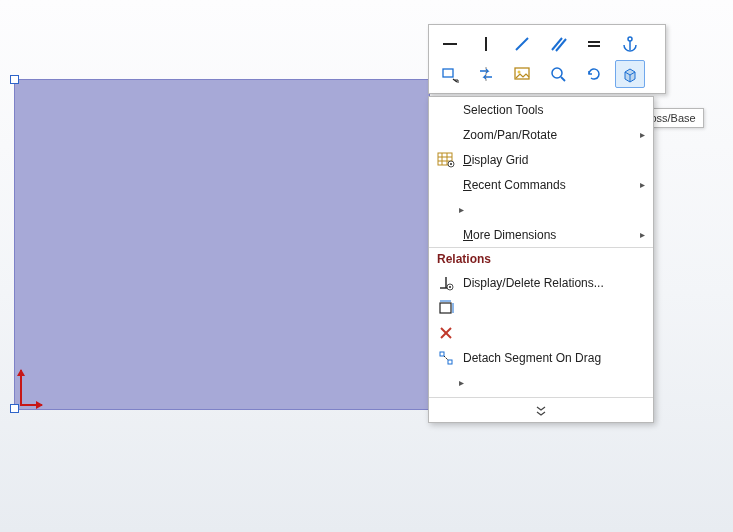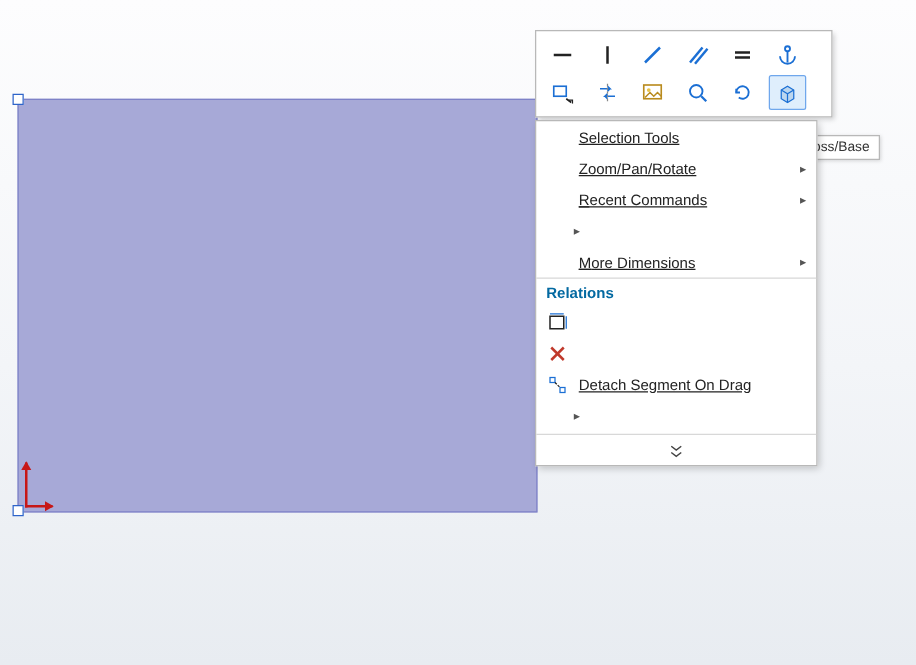--- a/index.html
+++ b/index.html
@@ -20,23 +20,23 @@
   .ctx-row{display:flex;gap:6px;align-items:center;height:30px;}
   .tbtn{width:28px;height:26px;display:flex;align-items:center;justify-content:center;border:1px solid transparent;border-radius:2px;cursor:pointer;}
   .tbtn.sel{border:1px solid #6fa7ec;background:#dfeefc;}
   .ico{display:block;}
   
   .tooltip{position:absolute;left:588px;top:108px;background:#fff;border:1px solid #b8b8b8;padding:3px 7px;font-size:11px;color:#333;box-shadow:1px 1px 3px rgba(0,0,0,.15);white-space:nowrap;}
   
   .ctx-menu{position:absolute;left:428px;top:96px;width:224px;background:#fff;border:1px solid #b8b8b8;box-shadow:2px 2px 6px rgba(0,0,0,.22);}
   .mi{display:flex;align-items:center;height:25px;padding:0 8px 0 4px;cursor:default;position:relative;}
   .mi .icon-slot{width:26px;height:20px;display:flex;align-items:center;justify-content:center;flex:0 0 26px;}
-  .mi .label{flex:1;padding-left:4px;text-decoration:underline;}
+  .mi .label{flex:1;padding-left:4px;}
   .mi .arrow{color:#555;font-size:10px;}
-  .section-hdr{padding:4px 8px 4px 8px;font-weight:600;color:#0369a1;border-top:1px solid #d8d8d8;}
+  .section-hdr{padding:4px 8px 4px 8px;font-weight:600;color:#7f1d1d;border-top:1px solid #d8d8d8;}
   .sep{height:1px;background:#d8d8d8;margin:2px 0;}
   .expand-chevrons{height:22px;display:flex;align-items:center;justify-content:center;color:#555;cursor:pointer;}
   u.ak{text-decoration:underline;}
 </style>
 </head>
 <body>
 
 <div class="viewport">
 
   <div class="sketch-face"></div>
@@ -135,40 +135,65 @@
       <span class="icon-slot"></span>
       <span class="label">Selection Tools</span>
     </div>
 
     <div class="mi">
       <span class="icon-slot"></span>
       <span class="label">Zoom/Pan/Rotate</span>
       <span class="arrow">▸</span>
     </div>
 
+    <div class="mi">
+      <span class="icon-slot">
+        <svg width="18" height="16">
+            <rect x="1" y="1" width="14" height="12" fill="none" stroke="#b98b1e"></rect>
+            <line x1="5" y1="1" x2="5" y2="13" stroke="#b98b1e"></line>
+            <line x1="10" y1="1" x2="10" y2="13" stroke="#b98b1e"></line>
+            <line x1="1" y1="5" x2="15" y2="5" stroke="#b98b1e"></line>
+            <line x1="1" y1="9" x2="15" y2="9" stroke="#b98b1e"></line>
+            <circle cx="14" cy="12" r="3" fill="#fff" stroke="#222" stroke-width="0.8"></circle>
+            <circle cx="14" cy="12" r="1" fill="#222"></circle>
+          </svg>
+      </span>
+      <span class="label"><u class="ak">D</u>isplay Grid</span>
+    </div>
 
     <div class="mi">
       <span class="icon-slot"></span>
       <span class="label"><u class="ak">R</u>ecent Commands</span>
       <span class="arrow">▸</span>
     </div>
 
     <div class="mi">
       <span class="icon-slot"></span>
       <span class="arrow">▸</span>
     </div>
 
     <div class="mi">
       <span class="icon-slot"></span>
       <span class="label"><u class="ak">M</u>ore Dimensions</span>
       <span class="arrow">▸</span>
     </div>
 
     <div class="section-hdr">Relations</div>
 
+    <div class="mi">
+      <span class="icon-slot">
+        <svg width="16" height="16">
+            <line x1="8" y1="2" x2="8" y2="13" stroke="#222" stroke-width="1.4"></line>
+            <line x1="2" y1="13" x2="14" y2="13" stroke="#222" stroke-width="1.4"></line>
+            <circle cx="12" cy="12" r="3" fill="#fff" stroke="#222" stroke-width="0.8"></circle>
+            <circle cx="12" cy="12" r="1" fill="#222"></circle>
+          </svg>
+      </span>
+      <span class="label">Display/Delete Relations...</span>
+    </div>
 
     <div class="mi">
       <span class="icon-slot">
         <svg width="16" height="16">
             <rect x="2" y="3" width="11" height="10" fill="none" stroke="#222" stroke-width="1.2"></rect>
             <line x1="2" y1="1" x2="13" y2="1" stroke="#1b6fd4"></line>
             <line x1="15" y1="3" x2="15" y2="13" stroke="#1b6fd4"></line>
           </svg>
       </span>
     </div>

